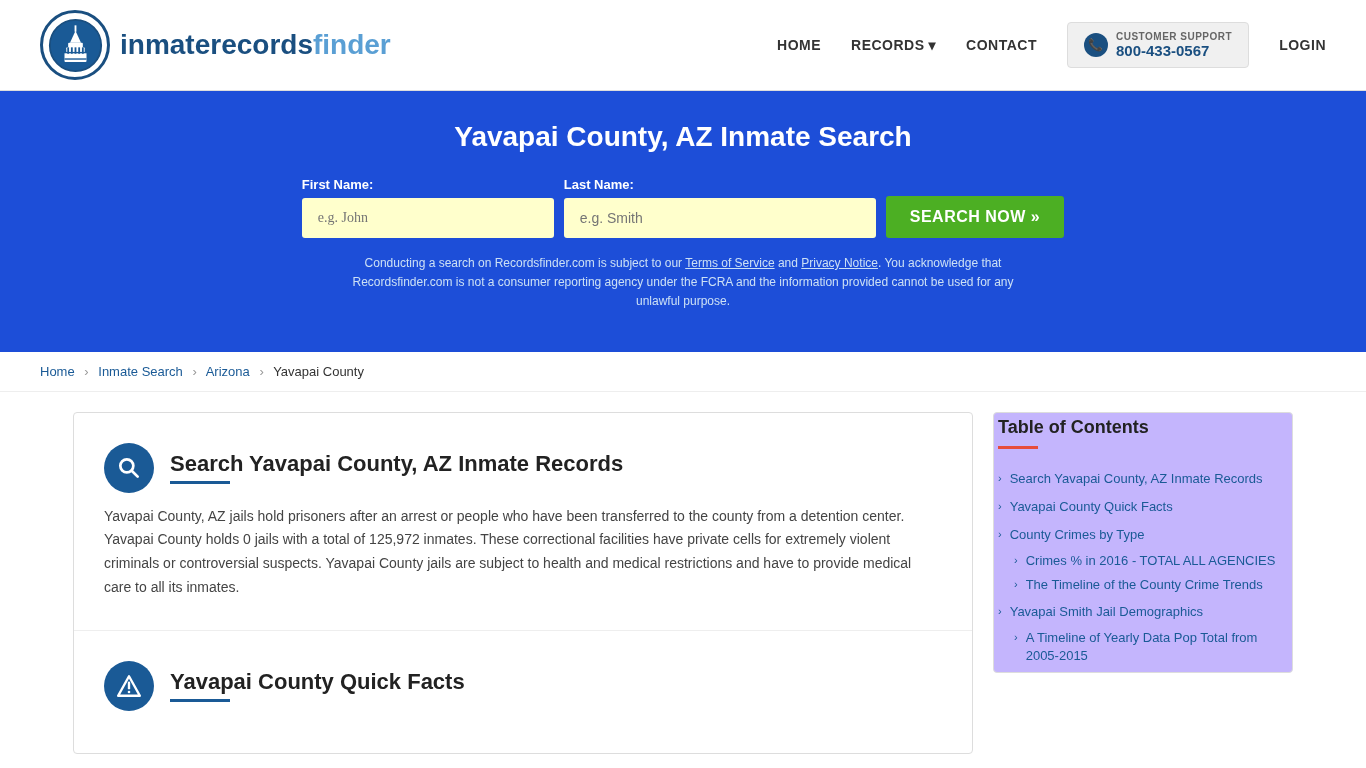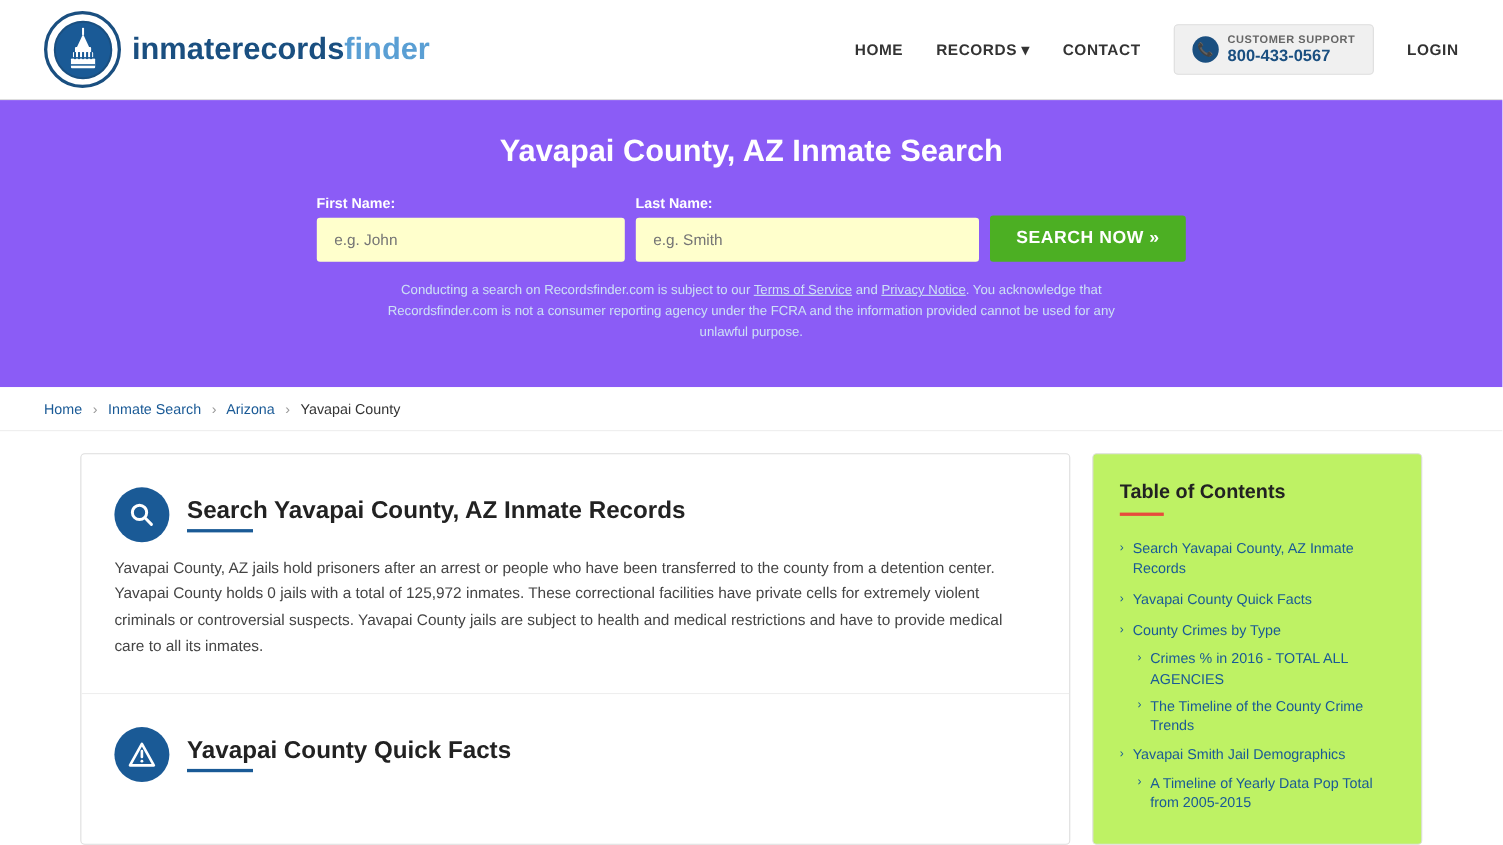--- a/index.html
+++ b/index.html
@@ -101,21 +101,21 @@
     }
     .login-btn {
       font-size: 14px;
       font-weight: 700;
       color: #333;
       cursor: pointer;
     }
 
     
     .hero {
-      background: #8b5cf6;
+      background: #1d4ed8;
       padding: 30px 20px 40px;
       text-align: center;
     }
     .hero-title {
       color: #fff;
       font-size: 28px;
       font-weight: 700;
       margin-bottom: 24px;
     }
     .search-form {
@@ -138,21 +138,21 @@
     }
     .form-input {
       padding: 12px 16px;
       font-size: 14px;
       border: none;
       border-radius: 3px;
       background: #ffffcc;
       color: #999;
       outline: none;
     }
-    .first-name-input { width: 280px; }
+    .first-name-input { width: 252px; font-family: Liberation Serif, serif; }
     .last-name-input { width: 312px; }
     .state-select {
       padding: 12px 16px;
       font-size: 14px;
       border: none;
       border-radius: 3px;
       background: #fff;
       color: #333;
       outline: none;
       width: 180px;
@@ -265,22 +265,22 @@
     }
 
     
     .sidebar {
       width: 300px;
       flex-shrink: 0;
     }
     .toc-card {
       border: 1px solid #ddd;
       border-radius: 4px;
-      padding: 24px;
-      background: #bef264;
+      padding: 4px;
+      background: #c4b5fd;
     }
     .toc-title {
       font-size: 18px;
       font-weight: 700;
       color: #222;
       margin-bottom: 8px;
     }
     .toc-divider {
       width: 40px;
       height: 3px;

